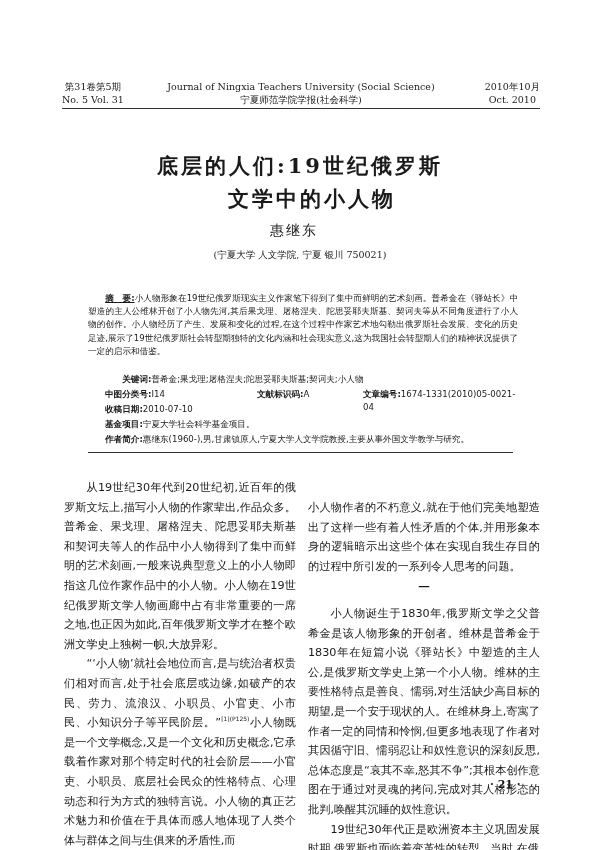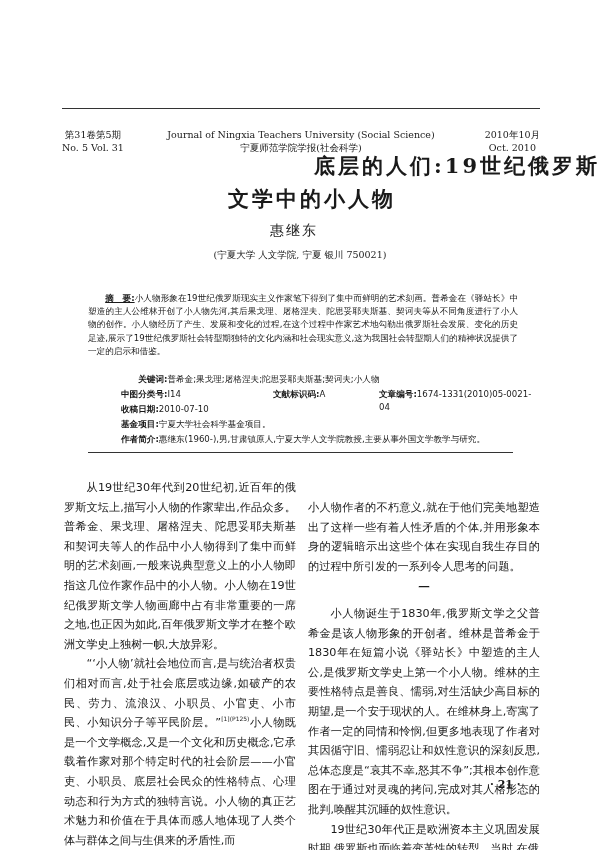--- a/index.html
+++ b/index.html
@@ -1,36 +1,36 @@
 <!DOCTYPE html>
 <html><head>
   <meta charset="utf-8">
   <style>
     html, body { margin: 0; padding: 0; background: #ffffff; }
     body {
       width: 600px; height: 850px; position: relative; overflow: hidden;
       color: #1a1a1a;
       font-family: "DejaVu Serif", "Liberation Serif", serif;
     }
-    .header { position: absolute; left: 62px; top: 80px; width: 478px; height: 32px; margin-top: 48px; }
+    .header { position: absolute; left: 62px; top: 80px; width: 478px; height: 32px; }
     .hdr-left { position: absolute; left: 0; top: 0; font-size: 9.5px; line-height: 13px; text-align: center; }
     .hdr-center { position: absolute; left: 0; right: 0; top: 0; font-size: 9.5px; line-height: 13px; text-align: center; }
     .hdr-right { position: absolute; right: 0; top: 0; font-size: 9.5px; line-height: 13px; text-align: center; }
     .hdr-rule { position: absolute; left: 62px; top: 108px; width: 478px; height: 1px; background: #333; }
 
     .title { position: absolute; left: 0; width: 600px; text-align: center; font-size: 21px; font-weight: bold; letter-spacing: 3px; font-family: "DejaVu Serif", serif; }
-    .title.l1 { top: 152px; text-align: right; }
+    .title.l1 { top: 152px; }
     .title.l2 { top: 185px; margin-left: 12px; }
     .author { position: absolute; left: 0; width: 588px; top: 222px; text-align: center; font-size: 14px; letter-spacing: 2px; }
     .affil { position: absolute; left: 0; width: 600px; top: 249px; text-align: center; font-size: 9.5px; }
 
     .abstract { position: absolute; left: 88px; top: 292px; width: 430px; font-size: 8.6px; line-height: 13.2px; text-align: justify; font-family: "DejaVu Sans", sans-serif; }
     .abstract .lbl { font-weight: bold; text-decoration: underline; }
     .indent { text-indent: 2em; }
-    .meta { position: absolute; left: 105px; font-size: 8.6px; line-height: 13px; font-family: "DejaVu Sans", sans-serif; margin-left: 16px; }
+    .meta { position: absolute; left: 105px; font-size: 8.6px; line-height: 13px; font-family: "DejaVu Sans", sans-serif; }
     .meta .lbl { font-weight: bold; }
     .m-kw { top: 373px; }
     .m-cls { top: 388px; width: 420px; }
     .m-cls span.col2 { position: absolute; left: 152px; }
     .m-cls span.col3 { position: absolute; left: 258px; }
     .m-date { top: 403px; }
     .m-fund { top: 418px; }
     .m-bio { top: 433px; }
     .body-rule { position: absolute; left: 88px; top: 452px; width: 425px; height: 1px; background: #333; }
 

